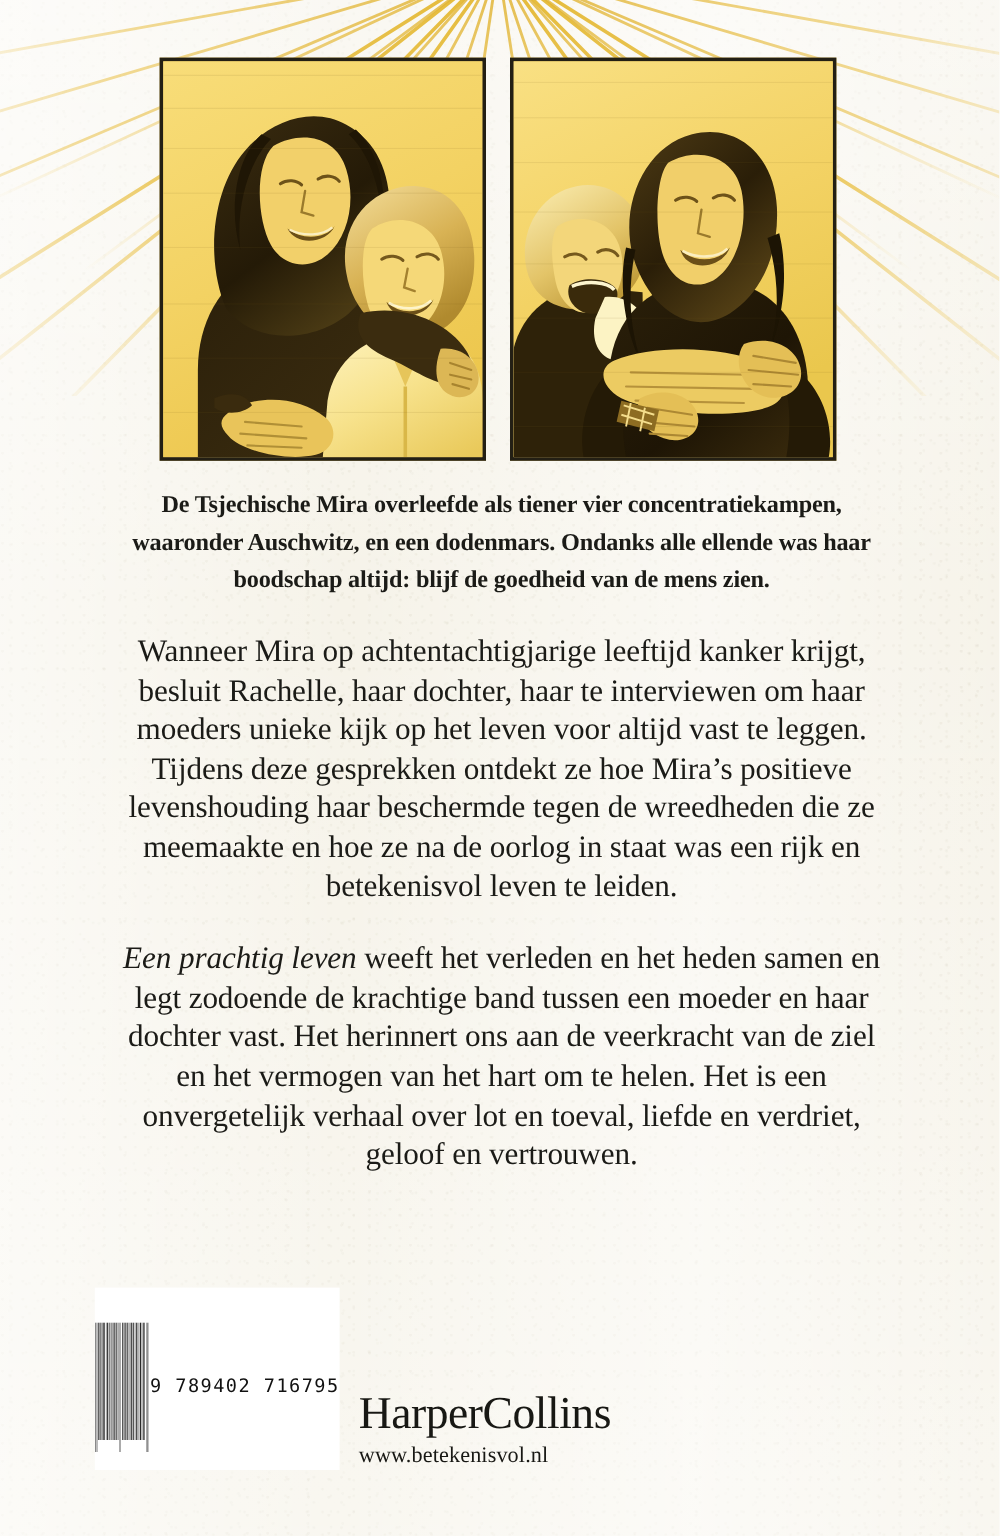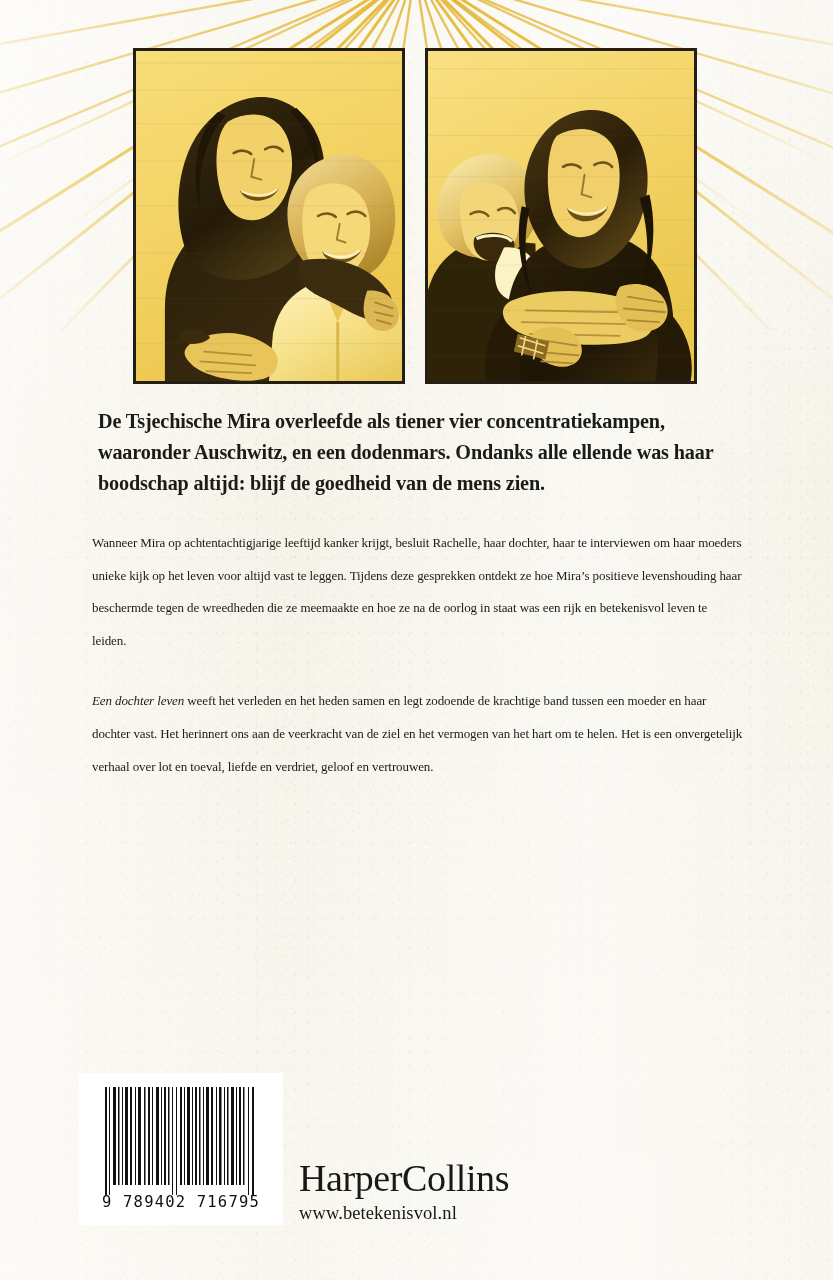--- a/index.html
+++ b/index.html
@@ -72,48 +72,48 @@
     background: #f3d36a;
   }
   .photo svg { display: block; width: 100%; height: 100%; }
 
   
   .text-block {
     position: absolute;
     left: 88px;
     top: 406px;
     width: 660px;
-    text-align: left;
+    text-align: center;
     color: #1b1b17;
   }
   .lede {
     font-weight: bold;
     font-size: 20.2px;
     line-height: 31px;
     letter-spacing: -0.15px;
     margin: 0 10px;
   }
   .para {
-    font-size: 13px;
+    font-size: 26px;
     line-height: 32.6px;
     margin: 28px 4px 0 4px;
     letter-spacing: -0.1px;
   }
   .para .title-italic { font-style: italic; }
 
   
   .barcode-box {
     position: absolute;
     left: 79px;
     top: 1073px;
     width: 204px;
     height: 152px;
     background: #ffffff;
     display: flex;
-    flex-direction: column;
+    flex-direction: row;
     align-items: center;
     justify-content: flex-start;
     padding-top: 14px;
     box-sizing: border-box;
   }
   .barcode-bars {
     width: 156px;
     height: 108px;
   }
   .barcode-digits {
@@ -343,21 +343,21 @@
           <path d="M0 18 H272 M0 48 H272 M0 86 H272 M0 128 H272 M0 172 H272 M0 218 H272 M0 264 H272 M0 310 H272" stroke="#7a6120" stroke-width="0.7"></path>
         </g>
       </svg>
     </div>
 
   </div>
 
   <div class="text-block">
     <p class="lede">De Tsjechische Mira overleefde als tiener vier concentratiekampen, waaronder Auschwitz, en een dodenmars. Ondanks alle ellende was haar boodschap altijd: blijf de goedheid van de mens zien.</p>
     <p class="para">Wanneer Mira op achtentachtigjarige leeftijd kanker krijgt, besluit Rachelle, haar dochter, haar te interviewen om haar moeders unieke kijk op het leven voor altijd vast te leggen. Tijdens deze gesprekken ontdekt ze hoe Mira’s positieve levenshouding haar beschermde tegen de wreedheden die ze meemaakte en hoe ze na de oorlog in staat was een rijk en betekenisvol leven te leiden.</p>
-    <p class="para"><em class="title-italic">Een dochter leven</em><span> weeft het verleden en het heden samen en legt zodoende de krachtige band tussen een moeder en haar dochter vast. Het herinnert ons aan de veerkracht van de ziel en het vermogen van het hart om te helen. Het is een onvergetelijk verhaal over lot en toeval, liefde en verdriet, geloof en vertrouwen.</span></p>
+    <p class="para"><em class="title-italic">Een prachtig leven</em><span> weeft het verleden en het heden samen en legt zodoende de krachtige band tussen een moeder en haar dochter vast. Het herinnert ons aan de veerkracht van de ziel en het vermogen van het hart om te helen. Het is een onvergetelijk verhaal over lot en toeval, liefde en verdriet, geloof en vertrouwen.</span></p>
   </div>
 
   <div class="barcode-box">
     <svg class="barcode-bars" viewBox="0 0 156 108" preserveAspectRatio="none">
       <rect width="156" height="108" fill="#ffffff"></rect>
       <g fill="#111111">
         <rect x="2" y="0" width="2" height="108"></rect>
         <rect x="6" y="0" width="1" height="108"></rect>
         <rect x="10" y="0" width="3" height="98"></rect>
         <rect x="15" y="0" width="1.5" height="98"></rect>

